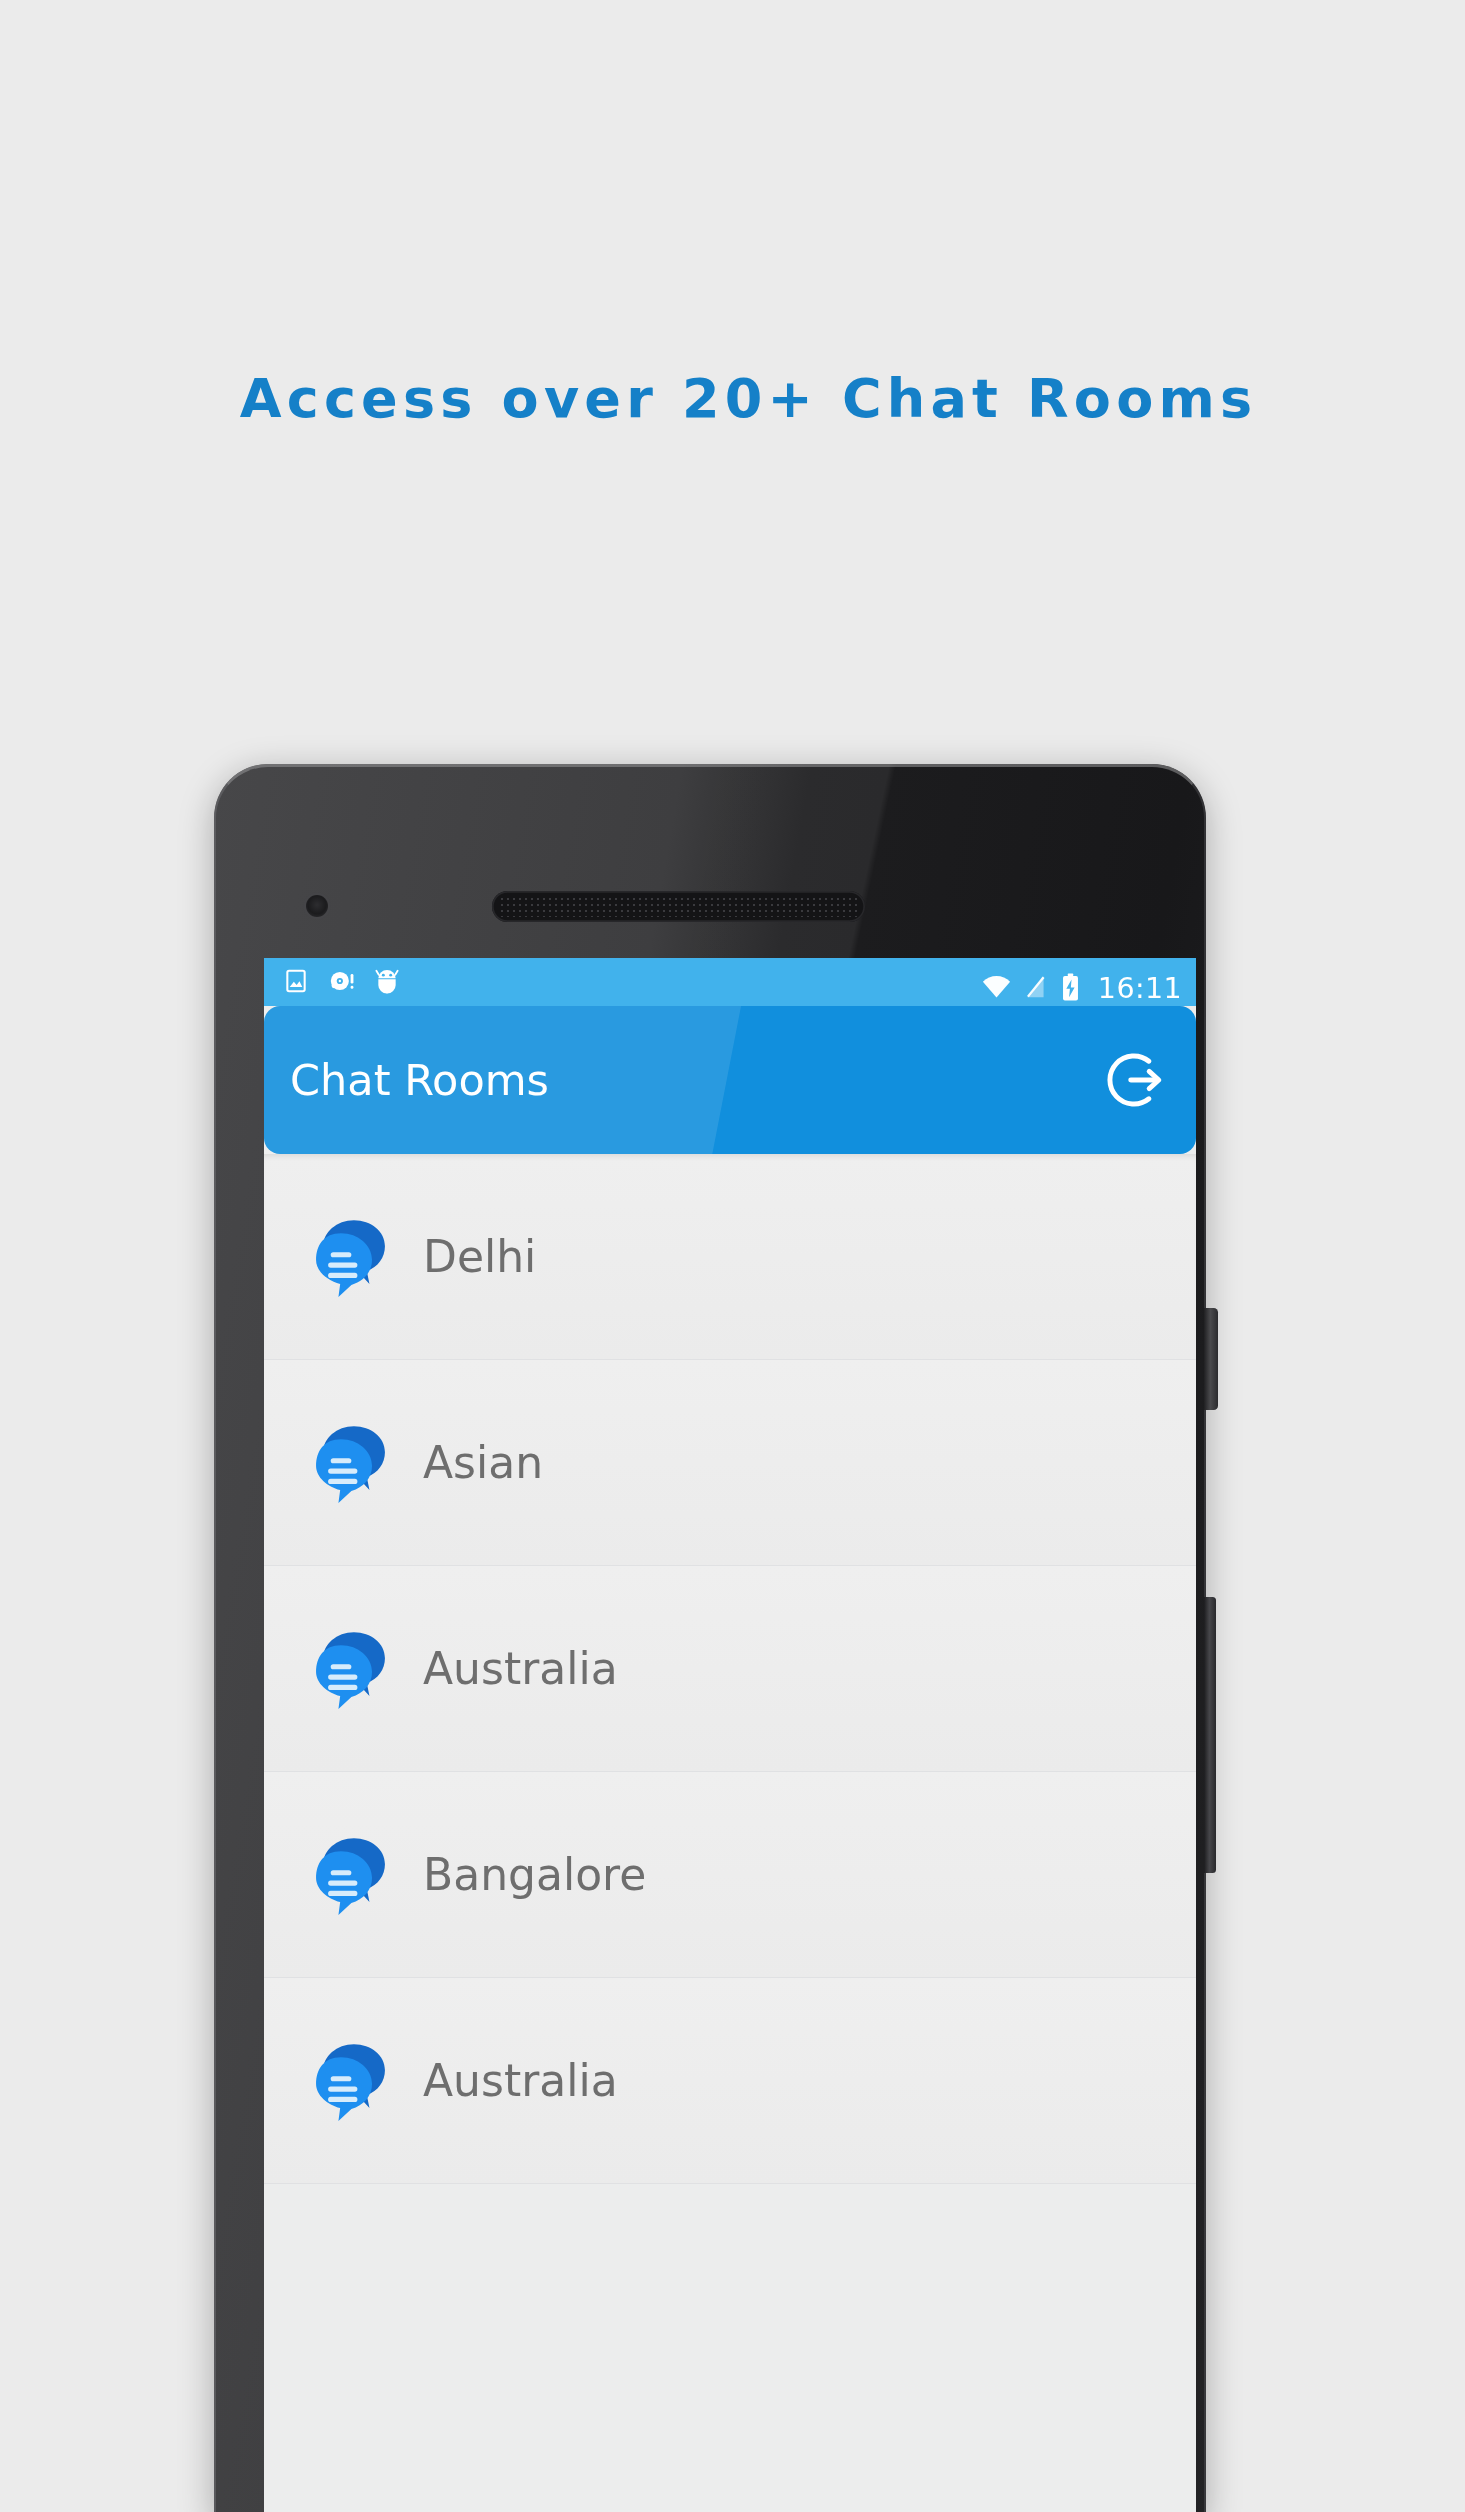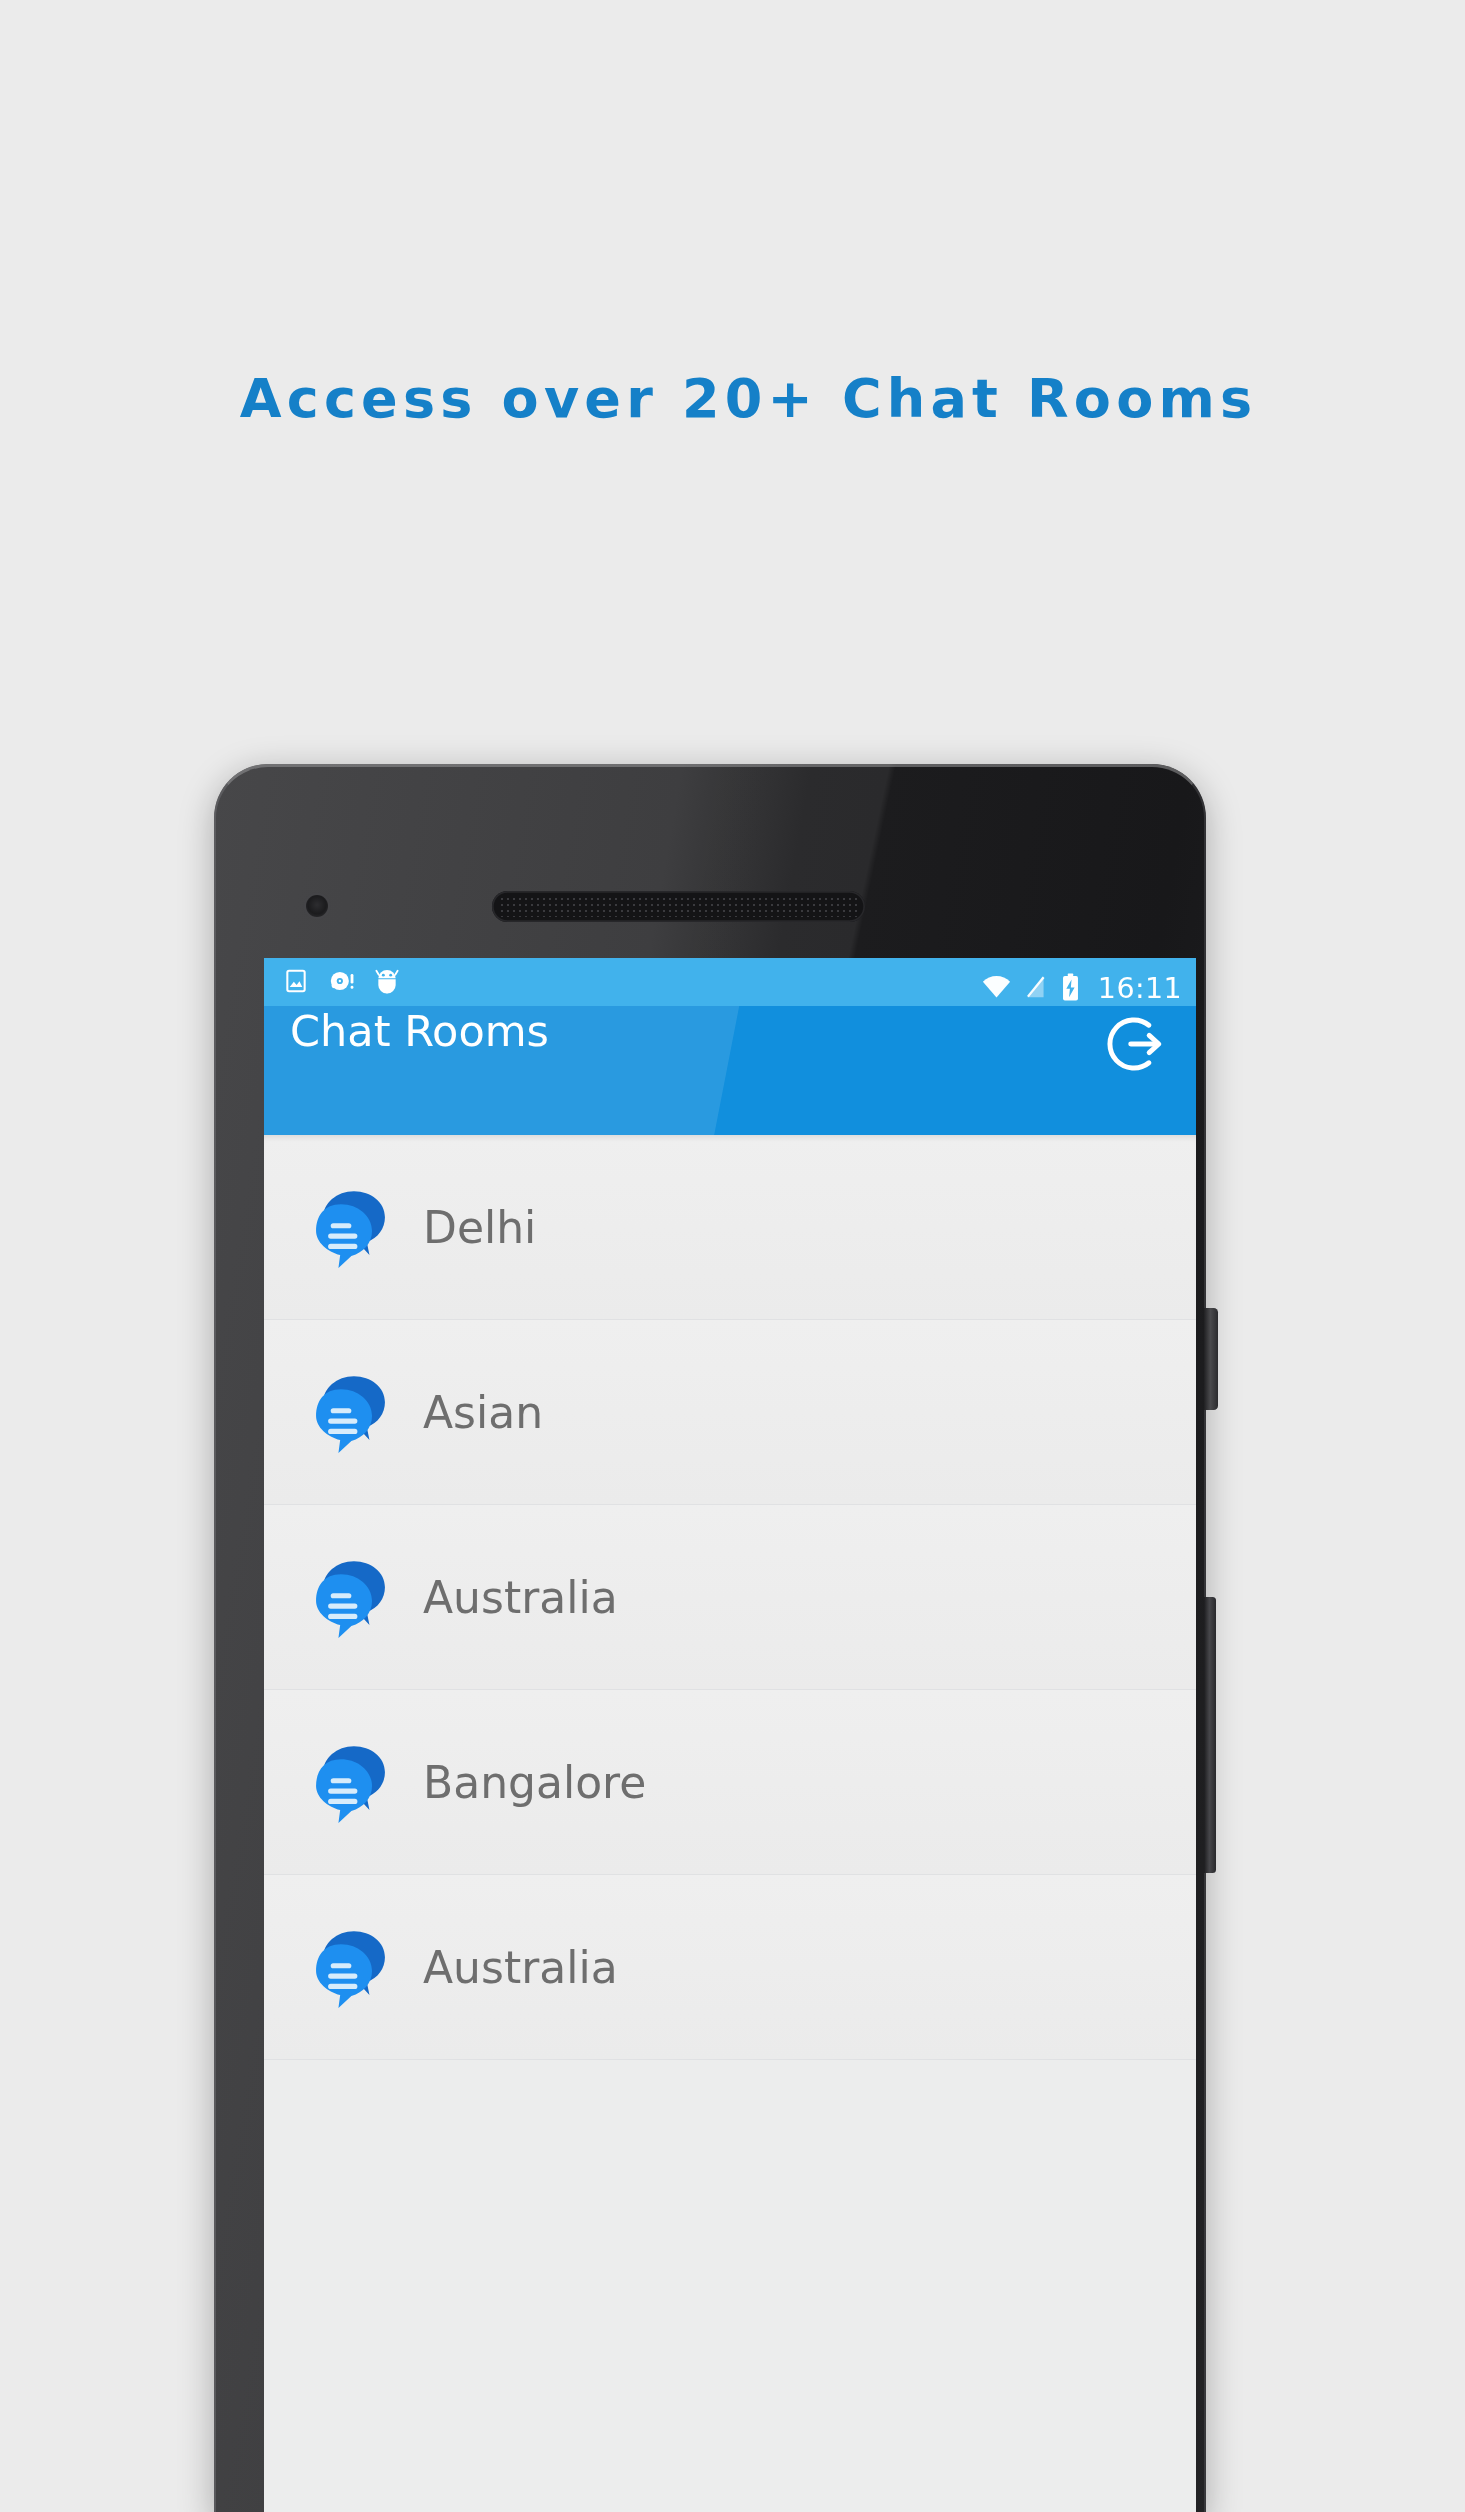--- a/index.html
+++ b/index.html
@@ -163,25 +163,27 @@
     font-family: "DejaVu Sans", sans-serif;
     font-size: 28.5px;
     font-weight: normal;
     letter-spacing: 0.4px;
     margin-left: 3.5px;
   }
 
   
   .appbar {
     position: relative;
-    height: 129px;
+    height: 148px;
     background: #118fdd;
     display: flex;
+    align-items: center;
     padding: 0 22.4px 0 26px;
     box-sizing: border-box;
+    border-radius: 16px;
   }
   .appbar::after {
     content: "";
     position: absolute;
     left: 0; top: 0; right: 0; bottom: 0;
     background: linear-gradient(101deg, rgba(255,255,255,0.10) 0%, rgba(255,255,255,0.10) 49.6%, rgba(255,255,255,0) 49.7%);
     pointer-events: none;
   }
   .appbar-title {
     color: #ffffff;
@@ -201,21 +203,21 @@
     align-items: center;
     justify-content: center;
   }
 
   
   .room-list {
     background: #eceded;
   }
   .room-row {
     position: relative;
-    height: 185px;
+    height: 206px;
     display: flex;
     align-items: center;
     padding-left: 40px;
     box-sizing: border-box;
     border-bottom: 1.7px solid #e0e1e3;
     background: linear-gradient(180deg, #efefef 0%, #ebebeb 100%);
   }
   .room-row:first-child {
     box-shadow: inset 0 6px 7.8px -5.2px rgba(0,0,0,0.13);
   }

